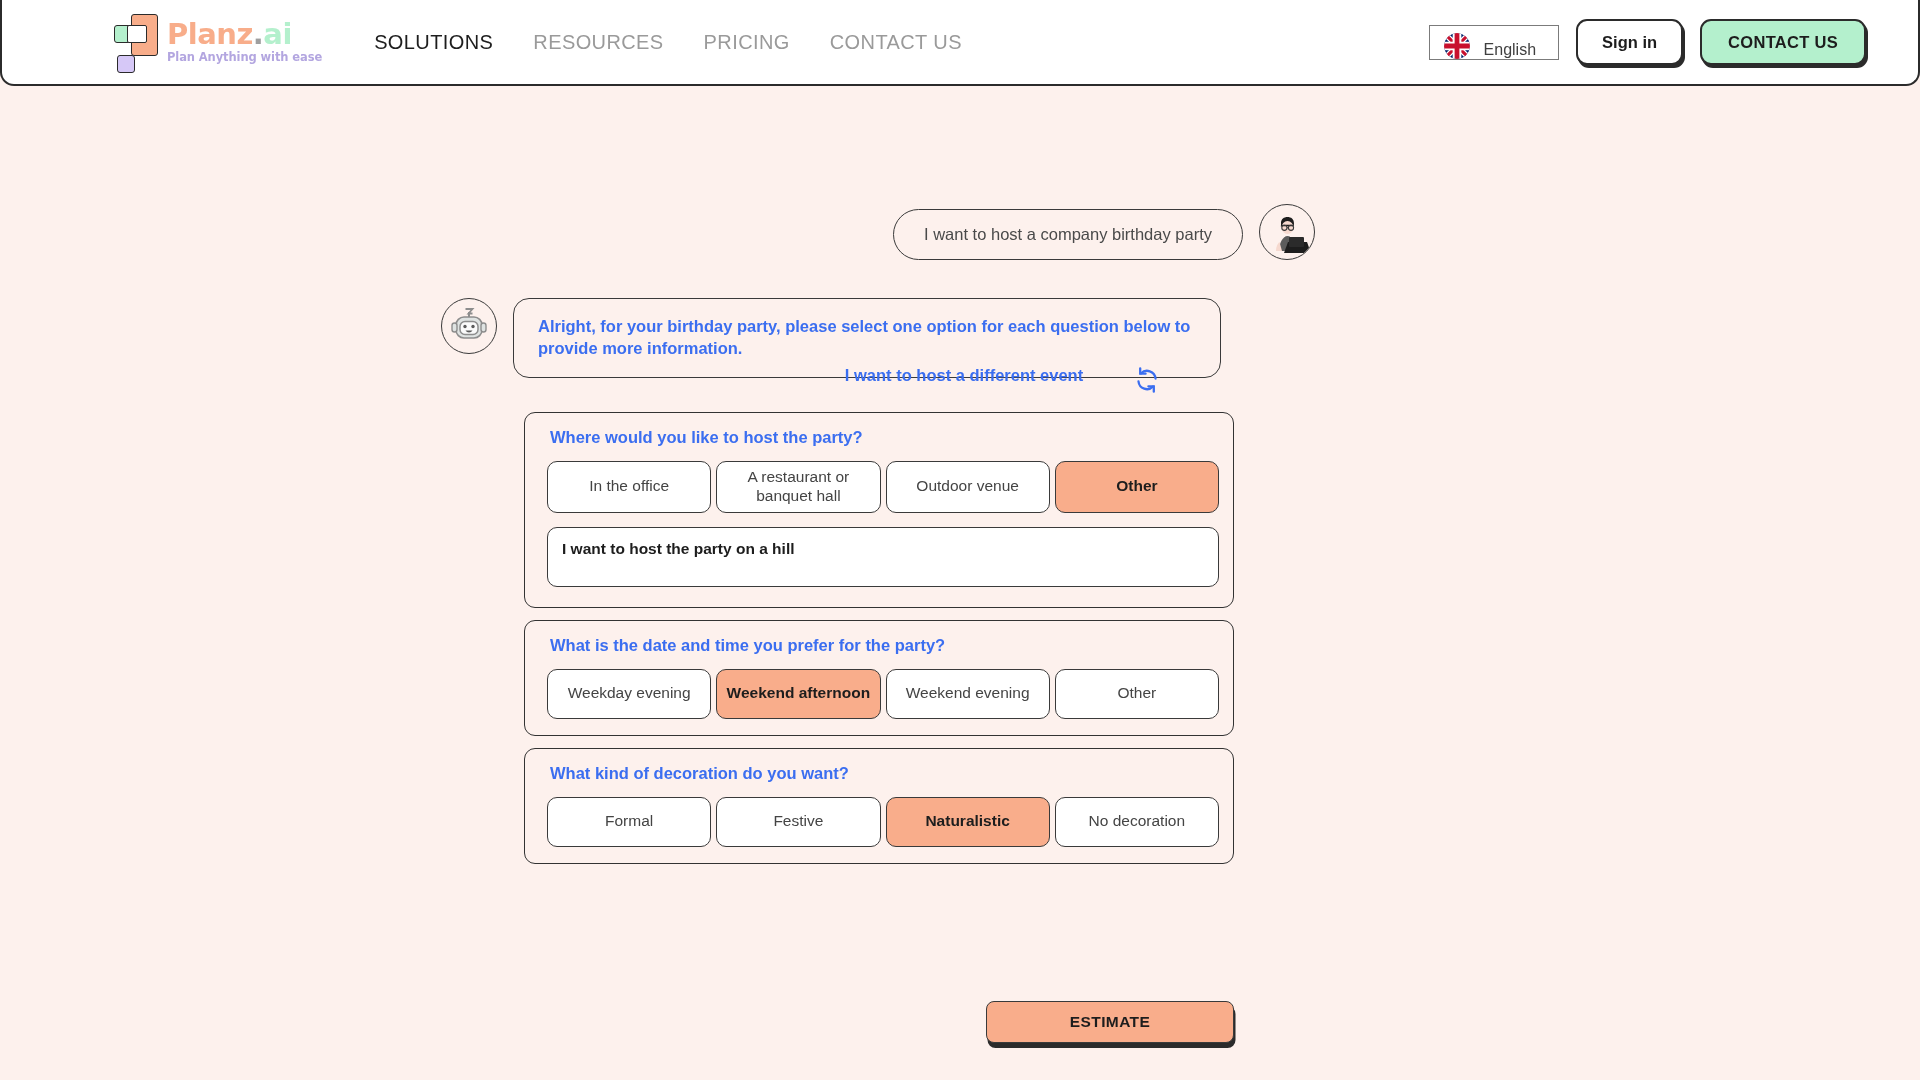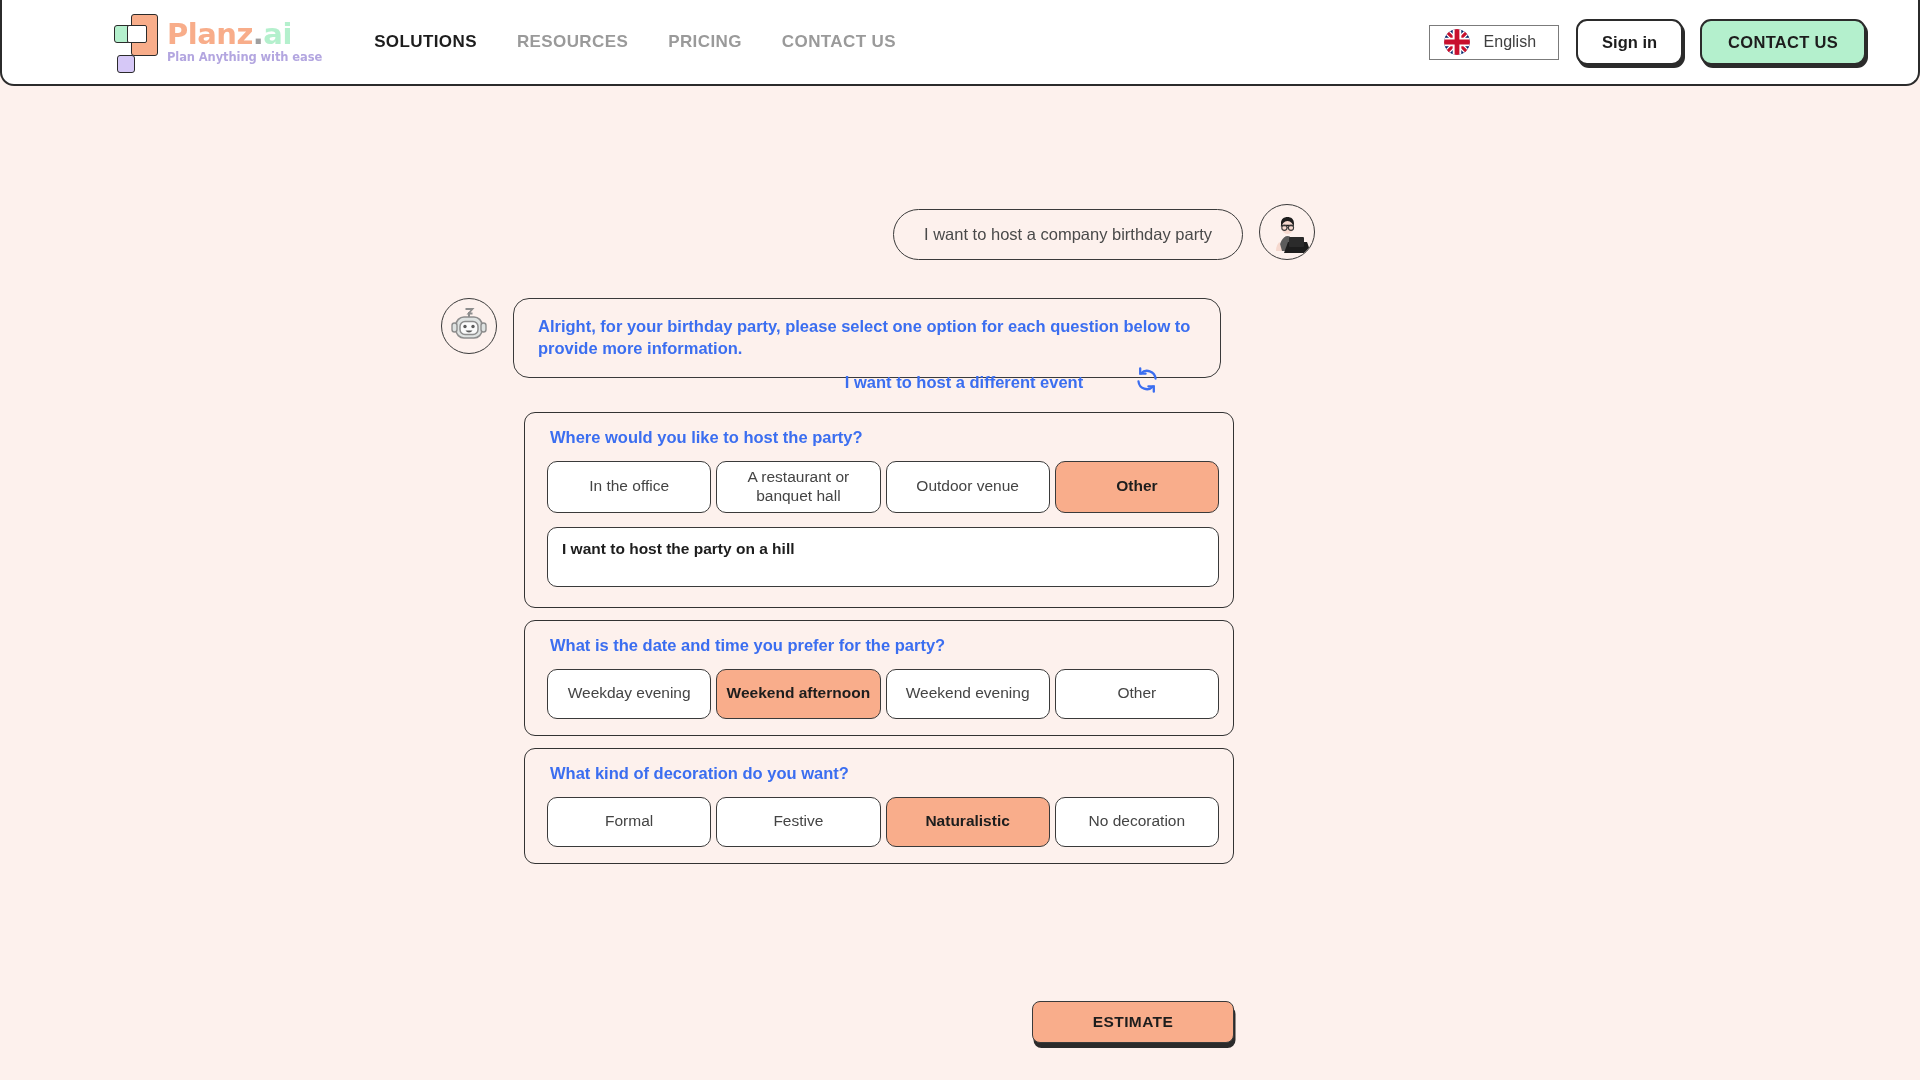--- a/index.html
+++ b/index.html
@@ -47,31 +47,31 @@
   .lt-planz { color: #f8ad8a; }
   .lt-dot { color: #9f9f9f; }
   .lt-ai { color: #b4f0cd; }
   .logo-sub {
     font-size: 11.5px; color: #b3a6e0; margin-top: 3px; font-weight: 600;
     font-family: "DejaVu Sans", sans-serif; letter-spacing: -0.1px;
   }
 
   .nav { display: flex; align-items: center; margin-left: 52px; gap: 40px; }
   .nav-item {
-    font-size: 17px; letter-spacing: 0.4px; color: #9a9a9a;
-    font-weight: 700; cursor: pointer; font-family: "Liberation Sans", sans-serif;
+    font-size: 20px; letter-spacing: 0.4px; color: #9a9a9a;
+    font-weight: 400; cursor: pointer; font-family: "Liberation Sans", sans-serif;
   }
   .nav-item.active { color: #1d1d1d; }
 
   .header-right {
     margin-left: auto; margin-right: 52px;
     display: flex; align-items: center; gap: 17px;
   }
   .lang-btn {
-    display: flex; align-items: center; gap: 14px;
+    display: flex; align-items: flex-end; gap: 14px;
     height: 35px; padding: 0 22px 0 14px;
     background: #fff; border: 1.6px solid #7b7b7b; border-radius: 0;
     cursor: pointer;
   }
   .flag {
     width: 26px; height: 26px; border-radius: 50%; overflow: hidden; flex: none;
   }
   .lang-label { font-size: 16px; color: #3f3f3f; }
   .signin-btn {
     display: flex; align-items: center; justify-content: center;
@@ -118,21 +118,21 @@
     background: #fdf1ed;
     padding: 17px 24px; font-size: 16.5px; line-height: 1.33;
     color: #3b6ef0; font-weight: 700;
   }
 
   .row-switch {
     position: absolute; left: 0; top: 280px; width: 1920px;
     display: flex; justify-content: center;
   }
   .row-switch-inner {
-    width: 710px; display: flex; align-items: center; justify-content: center;
+    width: 710px; display: flex; justify-content: center;
     gap: 50px; padding-left: 86px;
   }
   .switch-link {
     font-size: 16.5px; font-weight: 700; color: #3b6ef0; cursor: pointer;
   }
   .refresh-icon { cursor: pointer; display: block; }
 
   
   .cards {
     position: absolute; left: 524px; top: 326px; width: 710px;
@@ -165,21 +165,21 @@
     font-family: "Liberation Sans", sans-serif;
     padding: 12px 14px; resize: none; outline: none;
   }
 
   
   .estimate-row {
     position: absolute; left: 524px; top: 915px; width: 710px;
     display: flex; justify-content: flex-end;
   }
   .estimate-btn {
-    width: 202px; height: 42px;
+    width: 248px; height: 42px;
     display: flex; align-items: center; justify-content: center;
     background: #f9ad8b; border: 1.8px solid #3a3a3a; border-radius: 8px;
     font-size: 15.5px; font-weight: 700; color: #1d1d1d; letter-spacing: 0.4px;
     cursor: pointer; box-shadow: 1.5px 5px 0 #2b2b2b;
   }
 </style>
 </head>
 <body>
 
 <div class="header">

